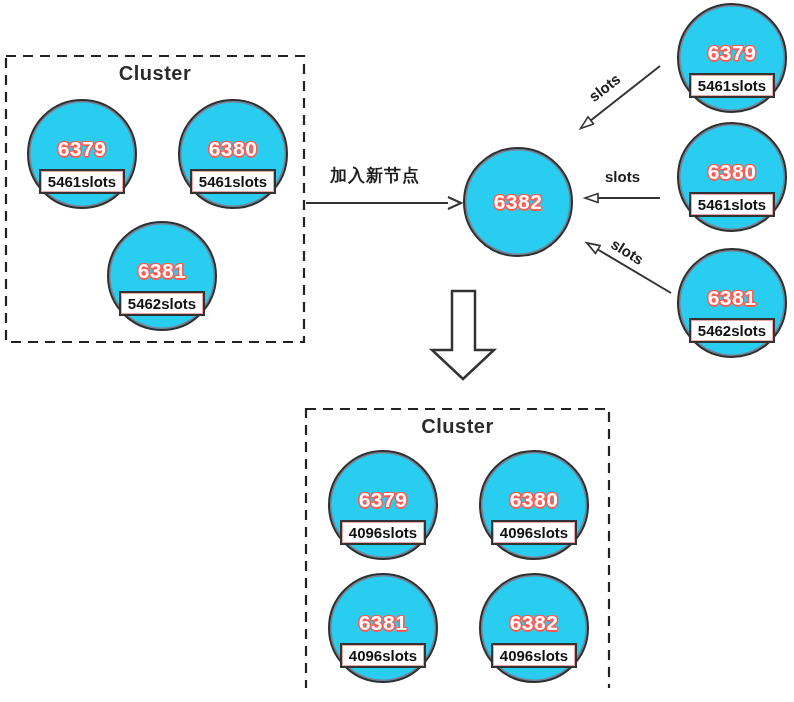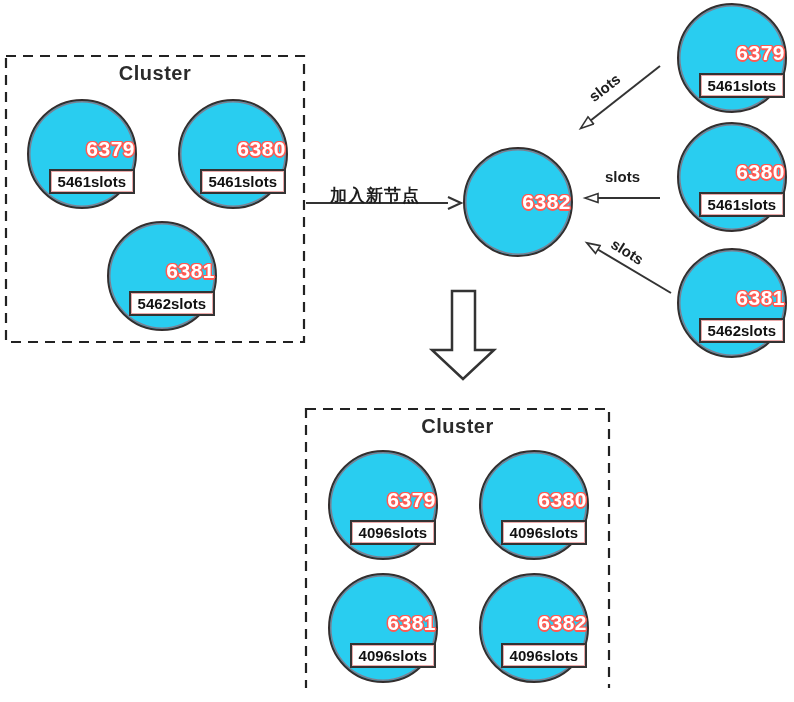--- a/index.html
+++ b/index.html
@@ -20,21 +20,21 @@
   #arrow-layer{position:absolute;left:0;top:0;width:794px;height:702px;}
   .cluster-title{
     position:absolute;text-align:center;font-weight:bold;font-size:20px;color:#2b2b2b;
     letter-spacing:0.5px;
   }
   .node{
     position:absolute;width:110px;height:110px;border-radius:50%;
     background:var(--node-fill);border:2.5px solid var(--node-border);
     box-sizing:border-box;
     box-shadow:inset 0 0 0 1.5px rgba(210,50,50,.5);
-    display:flex;flex-direction:column;align-items:flex-end;justify-content:center;
+    display:flex;flex-direction:column;align-items:center;justify-content:center;
   }
   .node.with-slots{padding-top:22px;}
   .node-id{
     font-weight:bold;font-size:21px;color:var(--node-id-text);letter-spacing:0.5px;
     text-shadow:-1.5px 0 var(--node-id-outline),1.5px 0 var(--node-id-outline),
       0 -1.5px var(--node-id-outline),0 1.5px var(--node-id-outline),
       -1px -1px var(--node-id-outline),1px 1px var(--node-id-outline),
       -1px 1px var(--node-id-outline),1px -1px var(--node-id-outline);
   }
   .node-slots{
@@ -87,21 +87,21 @@
   </div>
   <div class="node with-slots" style="left:178px;top:99px;">
     <span class="node-id">6380</span>
     <div class="node-slots">5461slots</div>
   </div>
   <div class="node with-slots" style="left:107px;top:221px;">
     <span class="node-id">6381</span>
     <div class="node-slots">5462slots</div>
   </div>
 
-  <div class="join-label" style="left:330px;top:184px;">加入新节点</div>
+  <div class="join-label" style="left:330px;top:164px;">加入新节点</div>
 
   <div class="node" style="left:463px;top:147px;">
     <span class="node-id">6382</span>
   </div>
 
   <div class="node with-slots" style="left:677px;top:3px;">
     <span class="node-id">6379</span>
     <div class="node-slots">5461slots</div>
   </div>
   <div class="node with-slots" style="left:677px;top:122px;">

